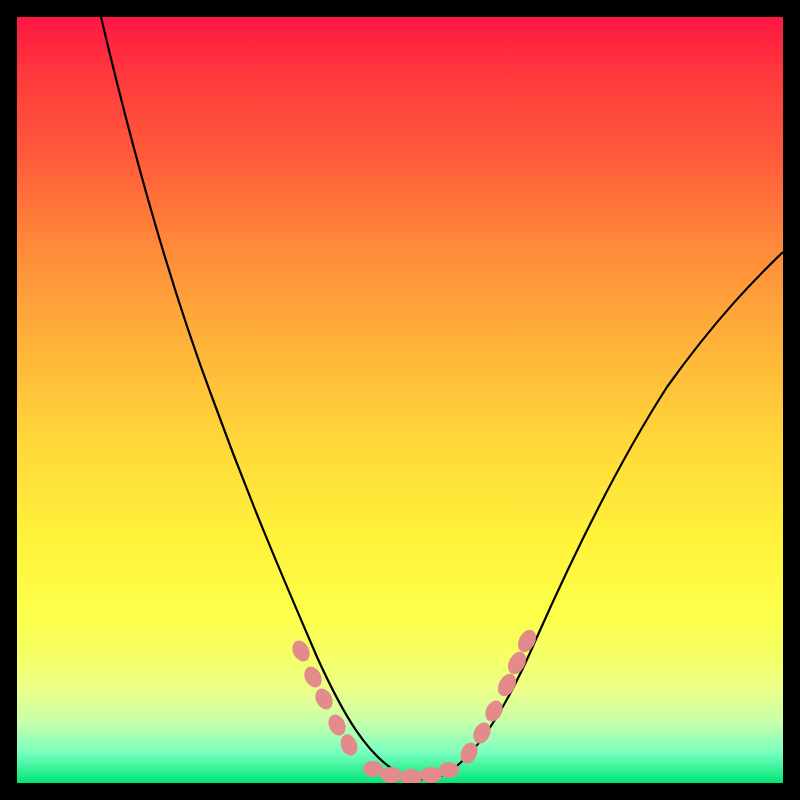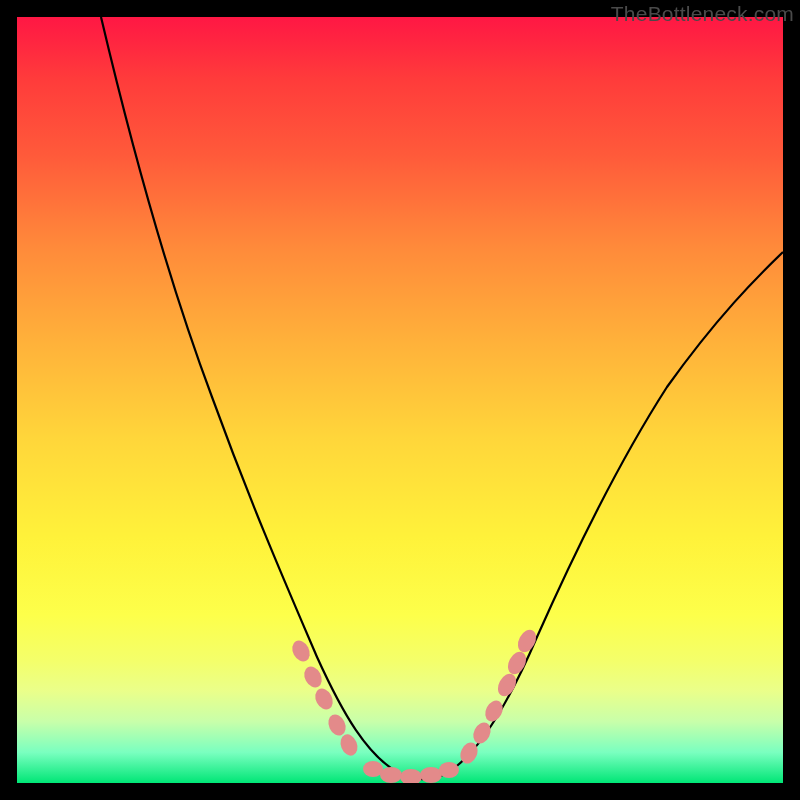--- a/index.html
+++ b/index.html
@@ -93,14 +93,13 @@
         <ellipse cx="452" cy="736" rx="8" ry="11" transform="rotate(24 452 736)"></ellipse>
         <ellipse cx="465" cy="716" rx="8" ry="11" transform="rotate(26 465 716)"></ellipse>
         <ellipse cx="477" cy="694" rx="8" ry="11" transform="rotate(28 477 694)"></ellipse>
         <ellipse cx="490" cy="668" rx="8" ry="12" transform="rotate(28 490 668)"></ellipse>
         <ellipse cx="500" cy="646" rx="8" ry="12" transform="rotate(28 500 646)"></ellipse>
         <ellipse cx="510" cy="624" rx="8" ry="12" transform="rotate(28 510 624)"></ellipse>
       </g>
     </svg>
 
   </div>
-  <div class="watermark">TheBottleneck.com</div>
 </div>
 
 </body></html>

